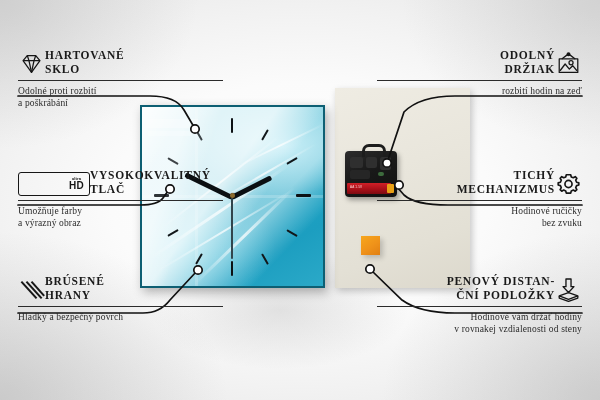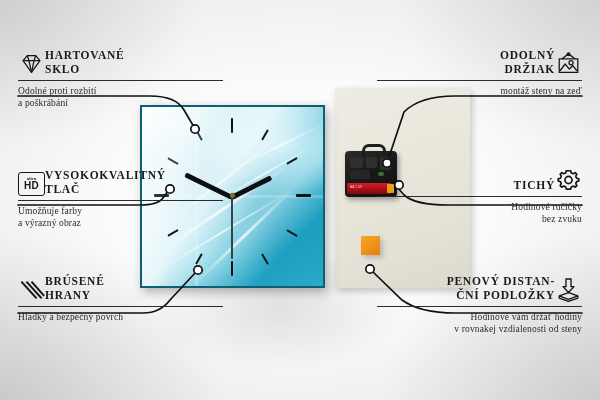--- a/index.html
+++ b/index.html
@@ -90,21 +90,21 @@
   .feat .rule{height:1px;background:#2b2b2b;margin:4px 0 4px 0;}
   .feat .desc{
     font-family:"Liberation Serif",serif;font-size:9.5px;line-height:12px;
     color:#2a2a2a;letter-spacing:.15px;
   }
   .feat.right .desc{text-align:right;}
   .ico{width:27px;height:24px;flex:0 0 auto;display:block;}
   .hd-badge{
     width:25px;height:22px;border:1.6px solid #161616;border-radius:3px;
     display:flex;flex-direction:column;align-items:center;justify-content:center;
-    font-family:"Liberation Sans",sans-serif;color:#161616;flex:0 0 auto;
+    font-family:"Liberation Sans",sans-serif;color:#161616;flex:0 0 auto;padding-left:45px;
   }
   .hd-badge .u{font-size:4.2px;line-height:4.4px;letter-spacing:.1px;font-weight:bold;}
   .hd-badge .h{font-size:10px;line-height:10px;font-weight:bold;letter-spacing:.3px;}
 
   
   #feat-glass{left:18px;top:48px;}
   #feat-print{left:18px;top:168px;}
   #feat-edges{left:18px;top:274px;}
   #feat-holder{left:377px;top:48px;}
   #feat-mech{left:377px;top:168px;}
@@ -270,28 +270,29 @@
           <path d="M16,2 L8,8 M16,2 L24,8"></path>
           <circle cx="16" cy="2.5" r="1.6" fill="#161616"></circle>
           <rect x="5" y="8" width="22" height="16"></rect>
           <path d="M6,22 L12,14 L17,20 L21,16 L26,22"></path>
           <circle cx="19" cy="12.5" r="2.4"></circle>
         </g>
       </svg>
     </div>
     <div class="rule"></div>
     <div class="desc">
-      <div>montáž steny na zeď</div>
+      <div>rozbití hodin na zeď</div>
     </div>
   </div>
 
   <div class="feat right" id="feat-mech">
     <div class="hrow">
       <div class="title">
         <div>TICHÝ</div>
+        <div>MECHANIZMUS</div>
       </div>
       <svg class="ico" viewBox="0 0 32 28">
         <g fill="none" stroke="#161616" stroke-width="2" stroke-linejoin="round">
           <path d="M16,3 l2.6,0 0.7,2.6 2.4,1 2.3,-1.3 1.9,1.9 -1.3,2.3 1,2.4 2.6,0.7 0,2.6 -2.6,0.7 -1,2.4 1.3,2.3 -1.9,1.9 -2.3,-1.3 -2.4,1 -0.7,2.6 -2.6,0 -2.6,0 -0.7,-2.6 -2.4,-1 -2.3,1.3 -1.9,-1.9 1.3,-2.3 -1,-2.4 -2.6,-0.7 0,-2.6 2.6,-0.7 1,-2.4 -1.3,-2.3 1.9,-1.9 2.3,1.3 2.4,-1 0.7,-2.6 z"></path>
           <circle cx="16" cy="14" r="4.2"></circle>
         </g>
       </svg>
     </div>
     <div class="rule"></div>
     <div class="desc">

